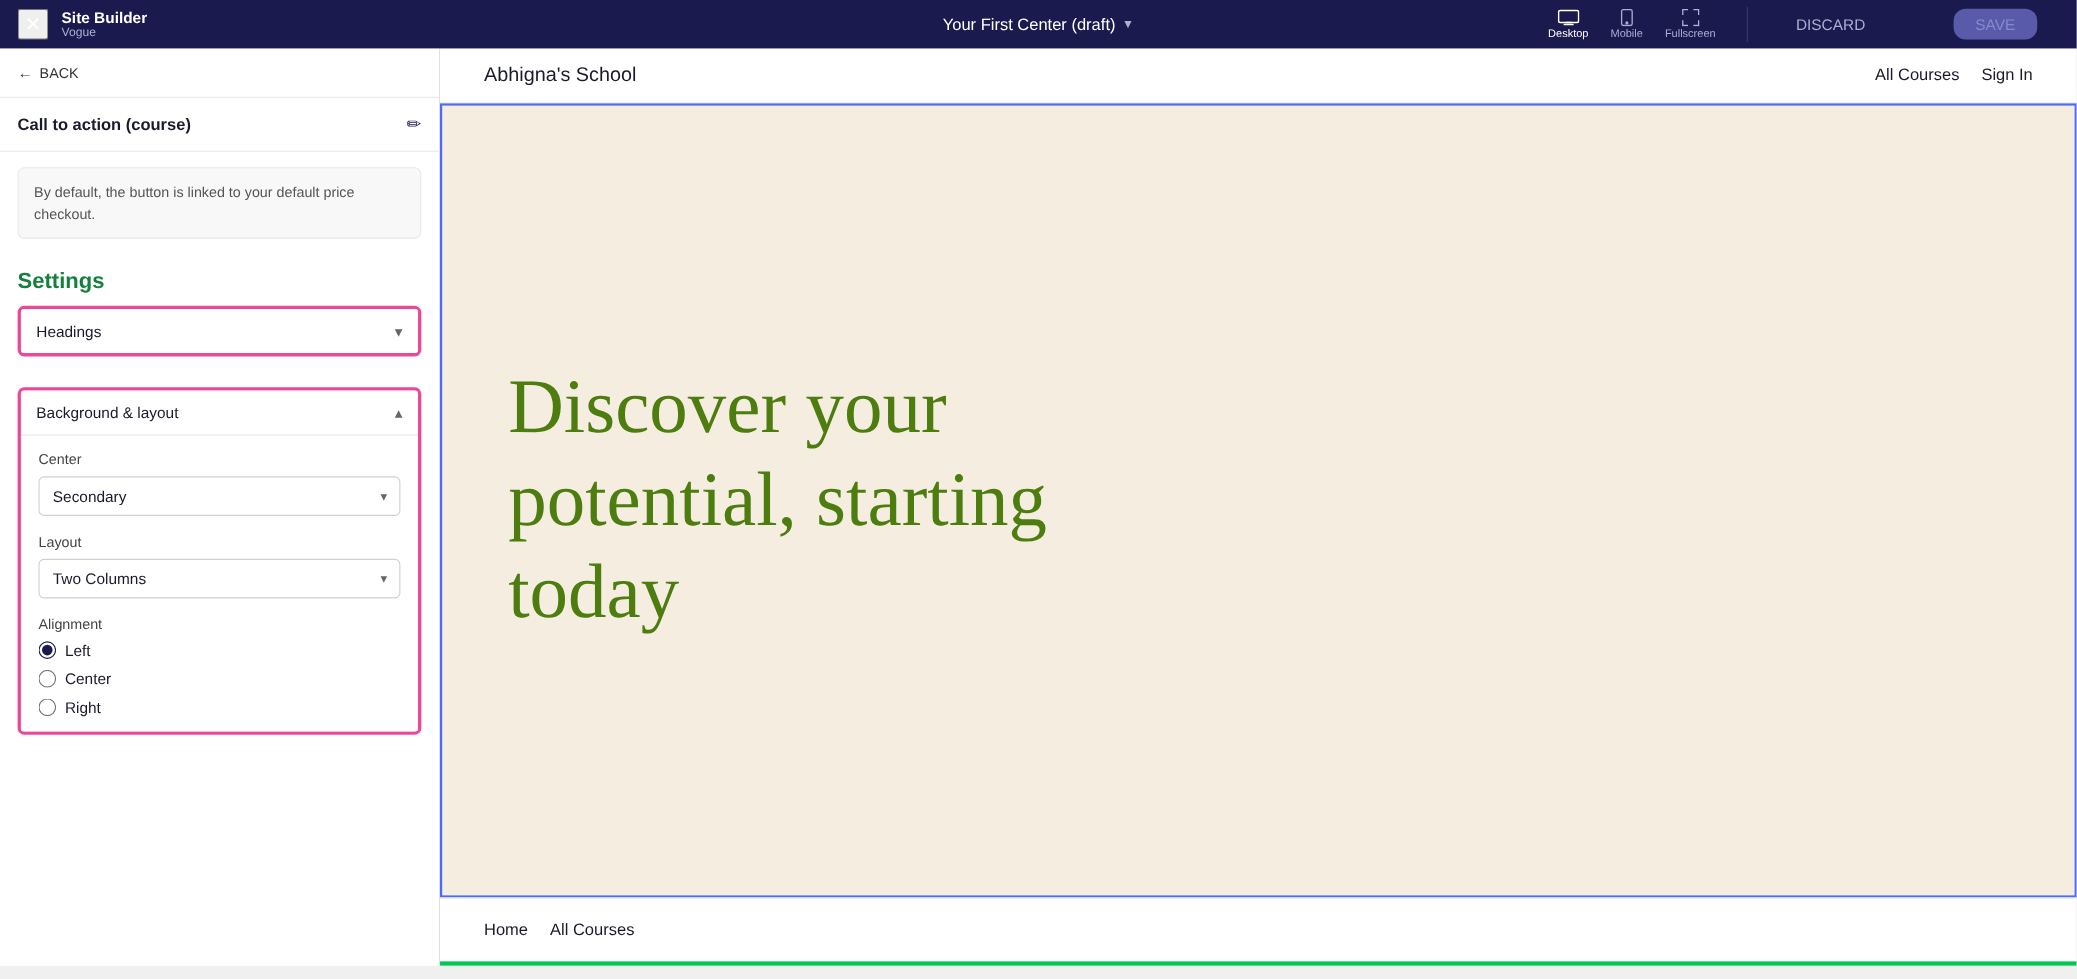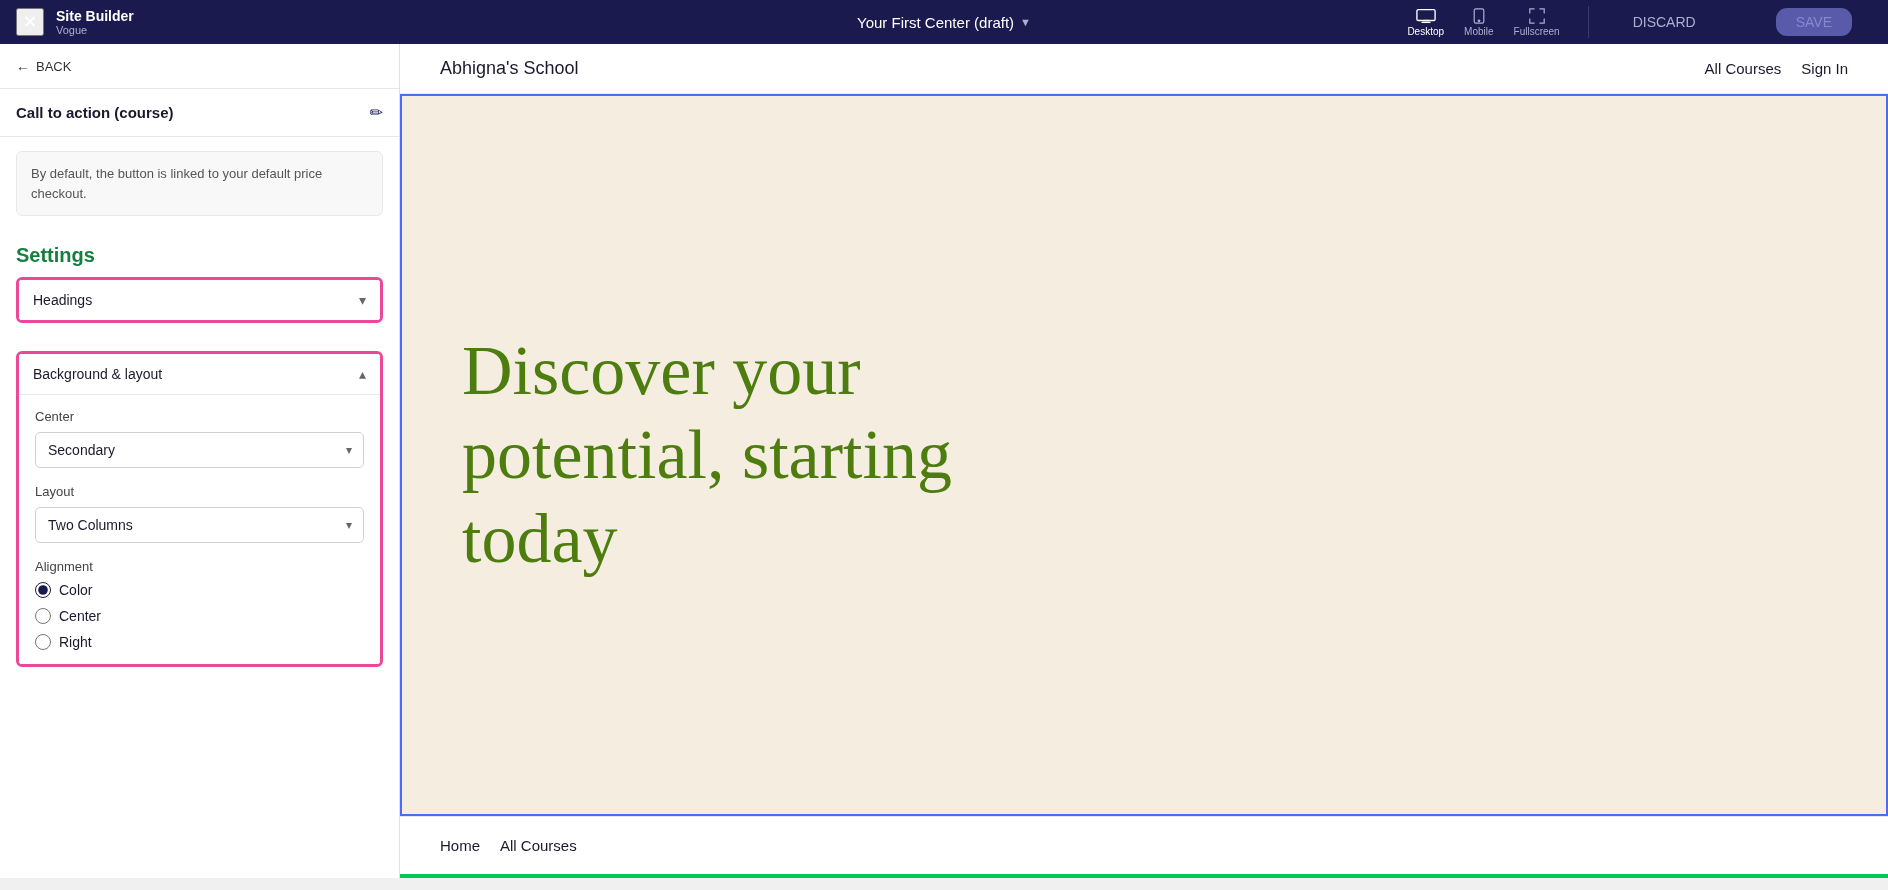--- a/index.html
+++ b/index.html
@@ -322,21 +322,21 @@
                 <option>Single Column</option>
                 <option>Centered</option>
               </select>
               <span class="select-arrow">▾</span>
             </div>
 
             <div class="field-label">Alignment</div>
             <div class="radio-group">
               <label class="radio-label">
                 <input type="radio" name="alignment" value="left" checked="" style="">
-                <span>Color</span>
+                <span>Left</span>
               </label>
               <label class="radio-label">
                 <input type="radio" name="alignment" value="center" style="">
                 <span>Center</span>
               </label>
               <label class="radio-label">
                 <input type="radio" name="alignment" value="right" style="">
                 <span>Right</span>
               </label>
             </div>

